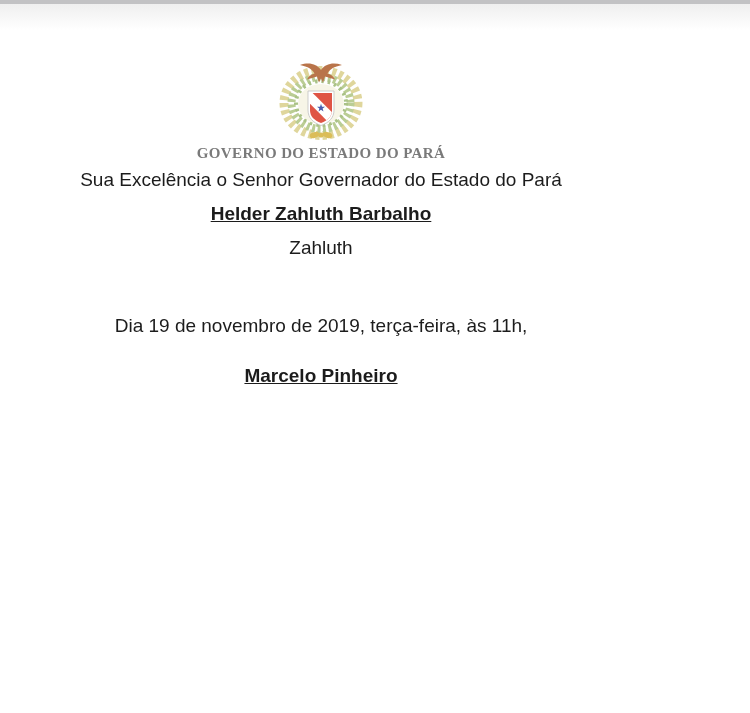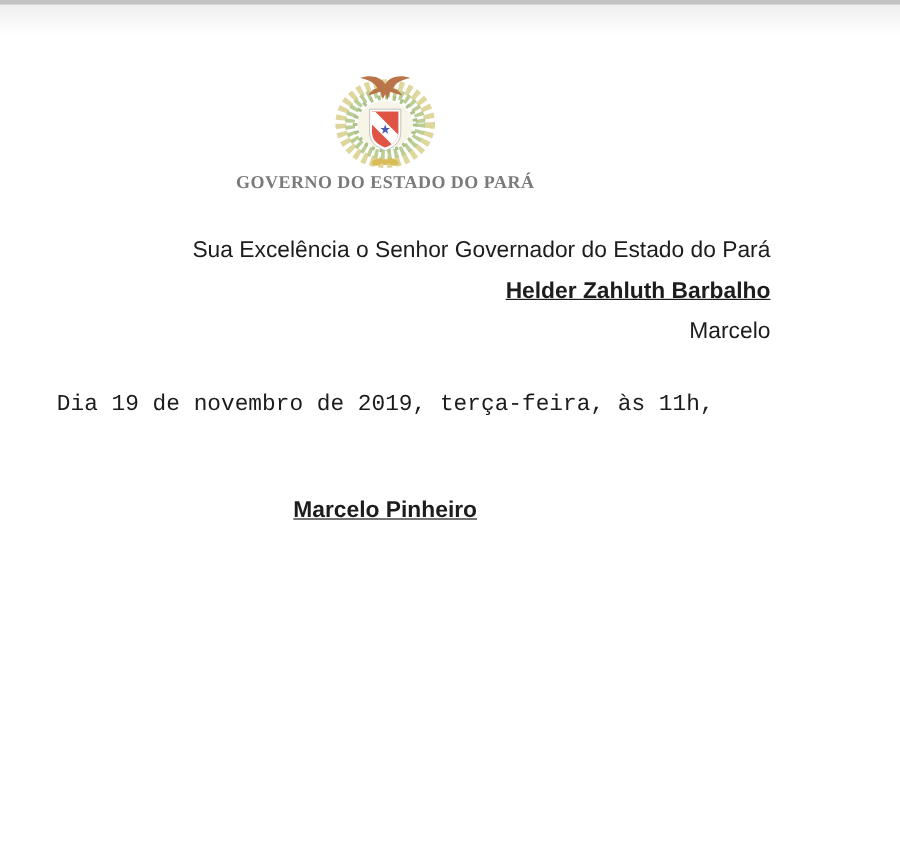--- a/index.html
+++ b/index.html
@@ -21,24 +21,24 @@
     margin-top: 2px;
     font-family: "Liberation Serif", serif;
     font-weight: bold;
     font-size: 15px;
     line-height: 16px;
     color: #7a7a7a;
     letter-spacing: 0.4px;
   }
 
   .block { font-size: 19px; line-height: 34px; }
-  .block-1 { margin-top: 31px; text-align: right; }
+  .block-1 { margin-top: 2px; }
   .block-2 { margin-top: 26px; }
-  .block-3 { margin-top: 26px; font-family: Liberation Mono, monospace; }
-  .block-4 { margin-top: 60px; line-height: 24px; }
+  .block-3 { margin-top: 44px; }
+  .block-4 { margin-top: 21px; line-height: 24px; }
   .bold { font-weight: bold; text-decoration: underline; }
 </style>
 </head>
 <body>
 
 <div class="top-edge"></div>
 <div class="top-fade"></div>
 
 <div class="page">
 
@@ -78,21 +78,21 @@
     </svg>
   </div>
 
   <div class="org-block">
     <div>GOVERNO DO ESTADO DO PARÁ</div>
   </div>
 
   <div class="block block-1">
     <div>Sua Excelência o Senhor Governador do Estado do Pará</div>
     <div class="bold">Helder Zahluth Barbalho</div>
-    <div>Marcelo</div>
+    <div>Zahluth</div>
   </div>
 
 
   <div class="block block-3">
     <div>Dia 19 de novembro de 2019, terça-feira, às 11h,</div>
   </div>
 
   <div class="block block-4">
     <div class="bold">Marcelo Pinheiro</div>
   </div>

